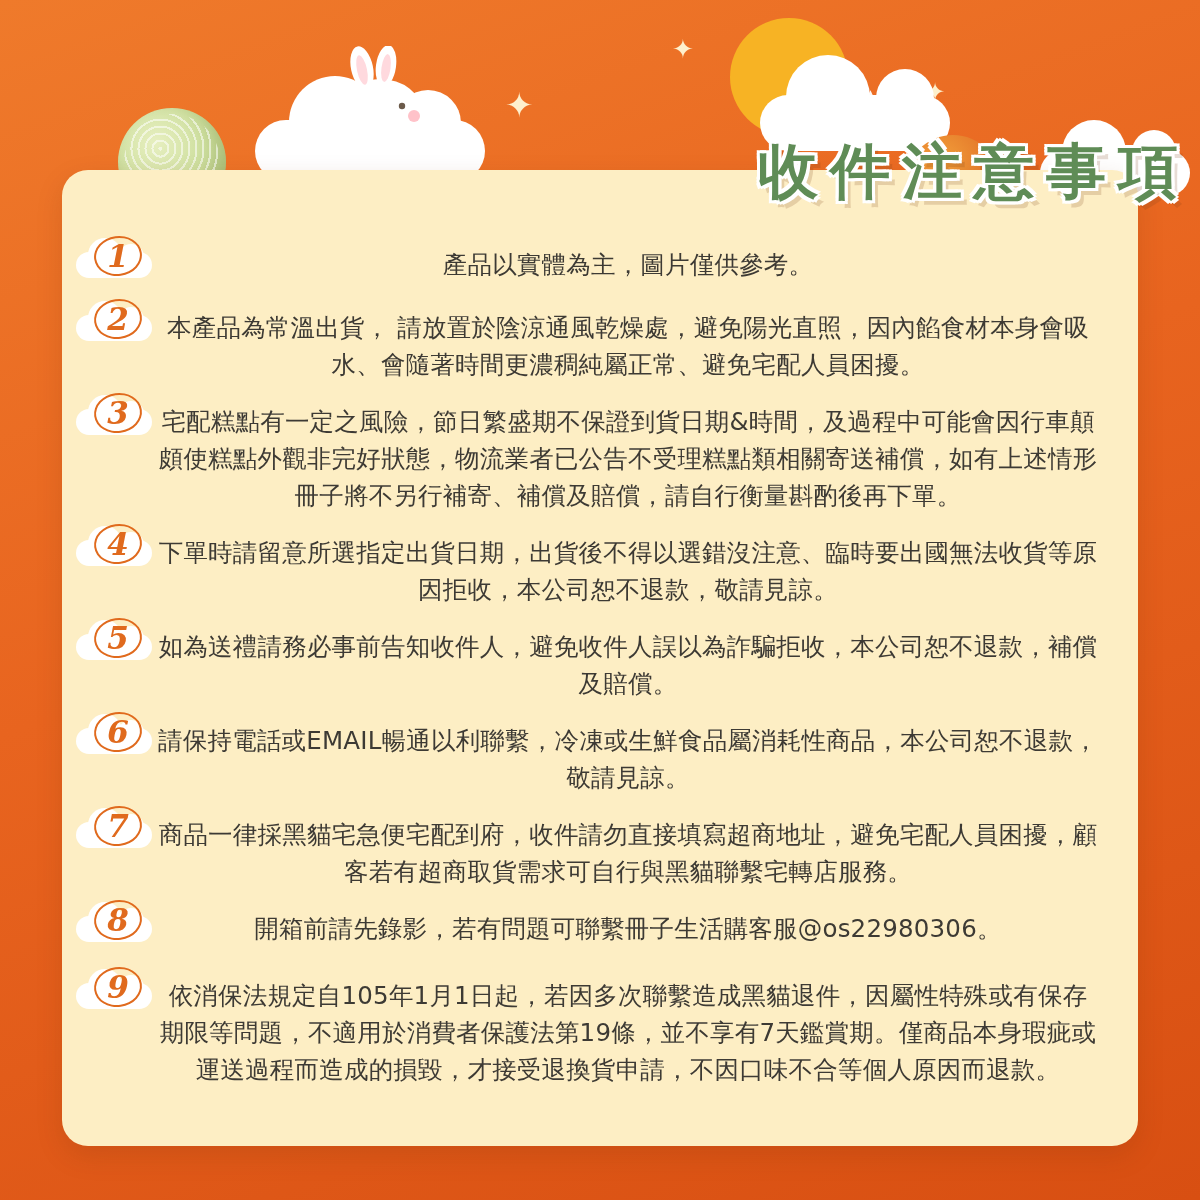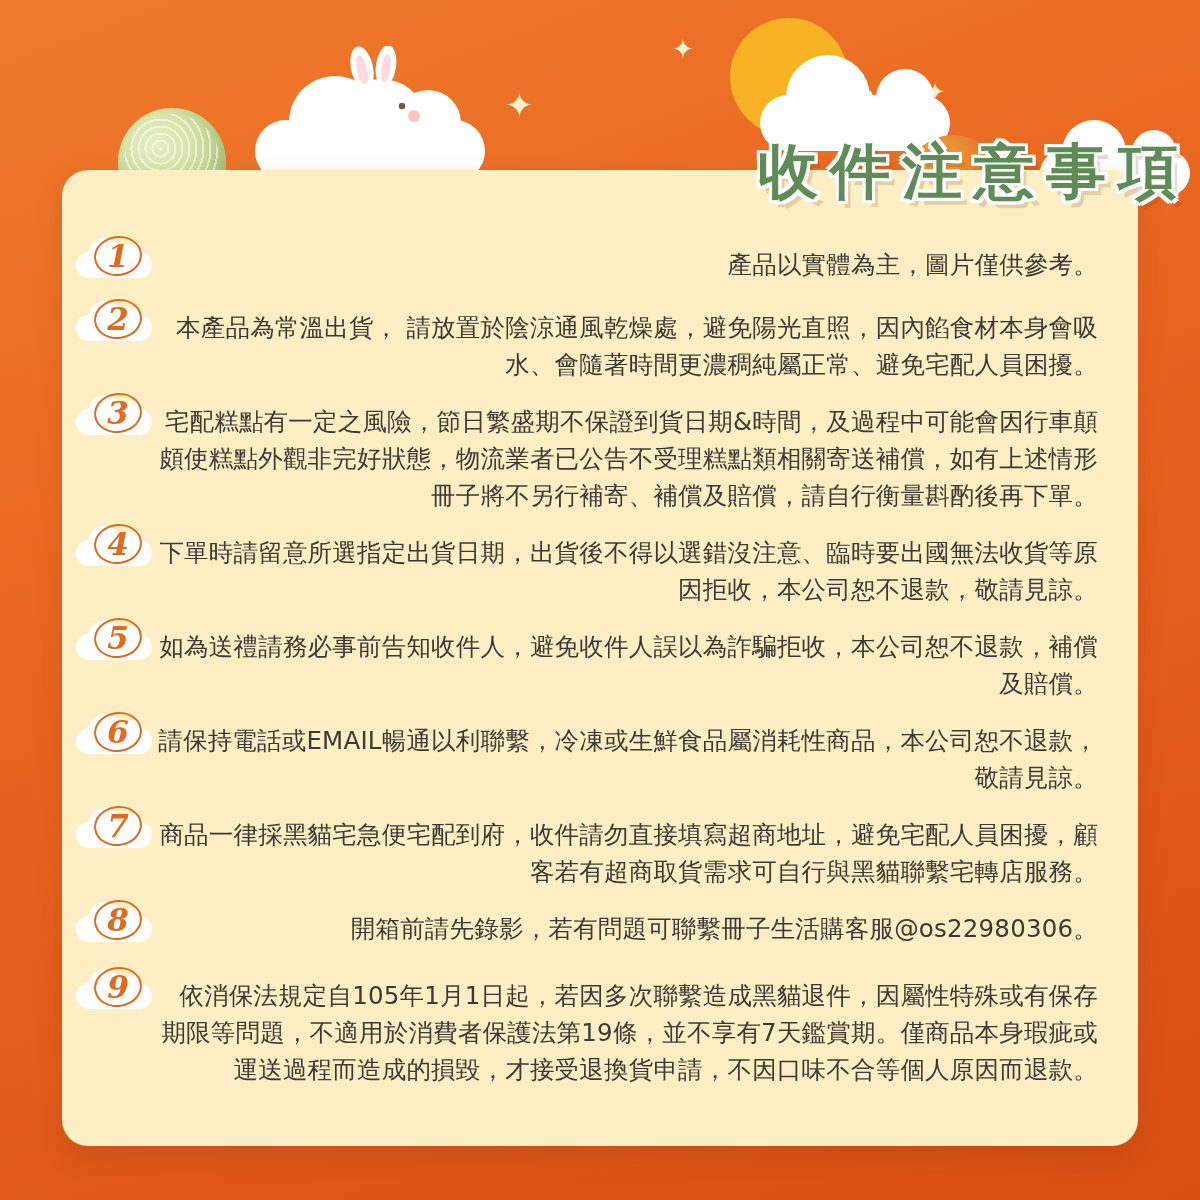--- a/index.html
+++ b/index.html
@@ -219,21 +219,21 @@
     z-index: 1;
     transform: rotate(-8deg);
   }
 
   .item .text {
     font-family: "DejaVu Sans", "Liberation Sans", sans-serif;
     font-size: 24.5px;
     line-height: 37px;
     color: #3d3a34;
     letter-spacing: .2px;
-    text-align: right;
+    text-align: center;
   }
 
   
   .item.i1 { margin-bottom: 26px; }
   .item.i8 { margin-bottom: 30px; }
   .item.i9 { margin-bottom: 0; }
 </style>
 </head>
 <body>
 

